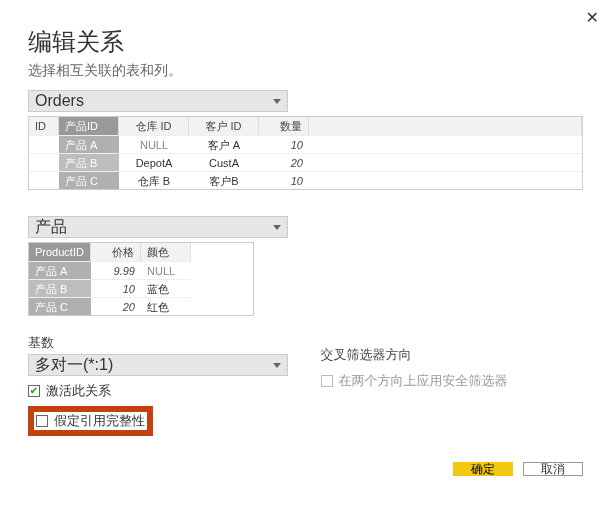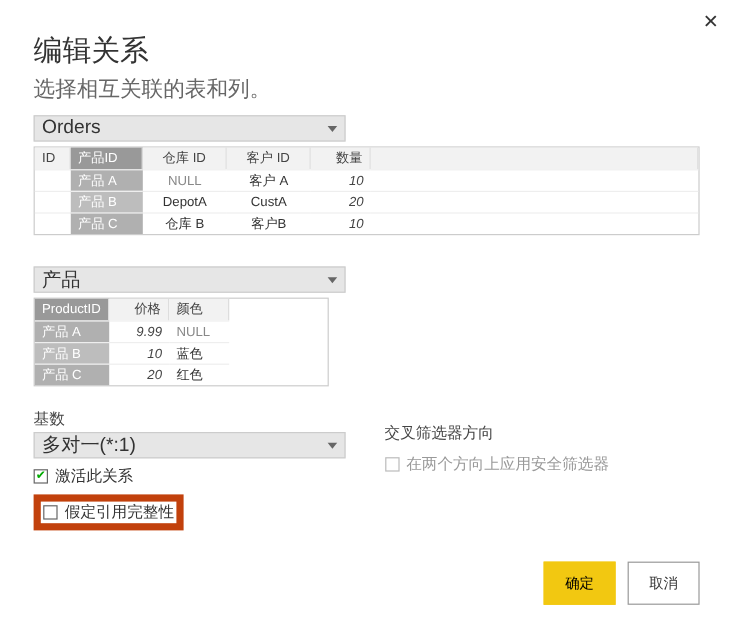--- a/index.html
+++ b/index.html
@@ -8,32 +8,32 @@
     font-family: "Segoe UI", "Microsoft YaHei", Arial, sans-serif;
     background: #fff;
     color: #333;
     width: 611px;
     height: 521px;
     overflow: hidden;
   }
   .dialog { padding: 18px 28px 18px 28px; position: relative; }
   .close { position: absolute; top: 8px; right: 12px; font-size: 16px; color: #333; cursor: pointer; }
   .title { font-size: 24px; font-weight: 300; color: #333; margin: 8px 0 4px 0; }
-  .subtitle { font-size: 18px; color: #666; margin-bottom: 10px; }
+  .subtitle { font-size: 14px; color: #666; margin-bottom: 10px; }
   .dropdown {
     display: inline-flex; align-items: center; justify-content: space-between;
     background: #e6e6e6; border: 1px solid #ccc;
     height: 22px; padding: 0 6px; font-size: 16px; color: #333;
     width: 260px; cursor: pointer;
   }
   .dropdown .label { flex: 1; }
   .chev { width: 0; height: 0; border-left: 4px solid transparent; border-right: 4px solid transparent; border-top: 5px solid #666; }
   .table { border: 1px solid #ccc; font-size: 11px; margin-top: 4px; }
   .table.t1 { width: 555px; }
-  .table.t2 { width: 246px; }
+  .table.t2 { width: 226px; }
   .row { display: flex; }
   .cell { padding: 2px 6px; height: 18px; line-height: 14px; overflow: hidden; white-space: nowrap; }
   .hdr .cell { background: #f2f2f2; color: #444; border-right: 1px solid #ddd; }
   .hdr .cell.sel { background: #999; color: #fff; }
   .body .row:nth-child(odd) .rowlabel { background: #b0b0b0; color:#fff;}
   .body .row:nth-child(even) .rowlabel { background: #bdbdbd; color:#fff;}
   .body .cell.rowlabel { background:#b0b0b0; color:#fff; }
   .body .cell { border-top: 1px solid #eee; }
   .num { text-align: right; font-style: italic; color:#444;}
   .null { color:#888; }
@@ -41,21 +41,21 @@
   .flabel { font-size: 13px; color: #444; margin-bottom: 2px; }
   .dropdown.full { width: 260px; }
   .dropdown.disabled { color:#aaa; }
   .check-row { display: flex; align-items: center; gap: 6px; font-size: 13px; color: #333; margin-top: 6px;}
   .check-row.disabled { color:#999; }
   .checkbox { width: 12px; height: 12px; border: 1px solid #666; display: inline-flex; align-items:center; justify-content:center; font-size:10px; line-height:10px; cursor:pointer;}
   .checkbox.checked { background:#fff; color:#0a0; }
   .checkbox.disabled { border-color:#bbb; }
   .highlight { border: 6px solid #c2410c; padding: 0 2px; display:inline-flex; align-items:center; gap:6px;}
   .footer { display:flex; justify-content:flex-end; gap:10px; margin-top: 26px;}
-  .btn { height: 36px; min-width: 60px; padding: 0 12px; font-size:12px; display:inline-flex; align-items:center; justify-content:center; border:1px solid #999; background:#fff; cursor:pointer;}
+  .btn { height: 14px; min-width: 60px; padding: 0 12px; font-size:12px; display:inline-flex; align-items:center; justify-content:center; border:1px solid #999; background:#fff; cursor:pointer;}
   .btn.primary { background:#f2c811; border-color:#f2c811; color:#000;}
   
   .t1 .c0{width:30px;} .t1 .c1{width:60px;} .t1 .c2{width:70px;text-align:center;} .t1 .c3{width:70px;text-align:center;} .t1 .c4{width:50px;text-align:right;} .t1 .cfill{flex:1;}
   
   .t2 .c0{width:62px;} .t2 .c1{width:50px;text-align:right;} .t2 .c2{width:50px;}
   .form-area { display:flex; gap:30px; margin-top:18px;}
   .left-col{width:270px;} .right-col{width:270px;margin-top:12px;}
   .checks-right{margin-top:28px;}
 </style>
 </head>

